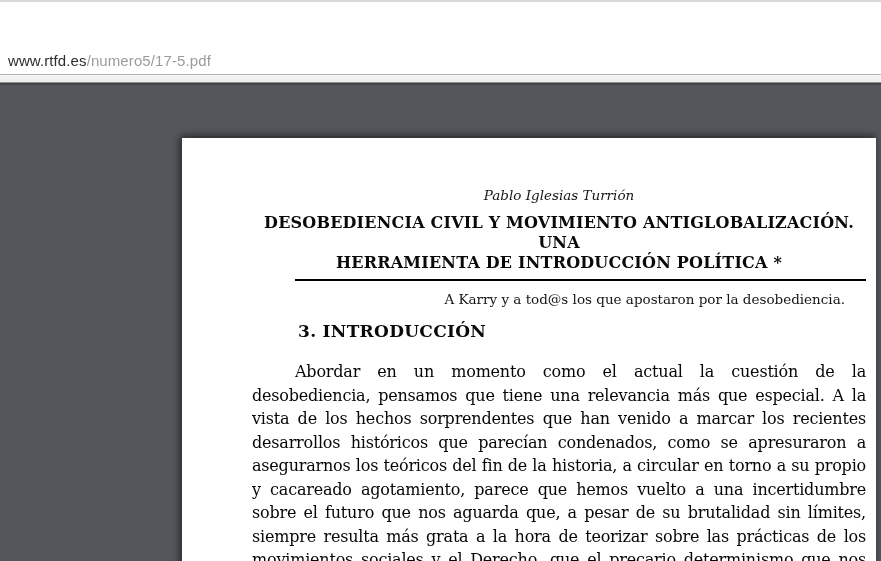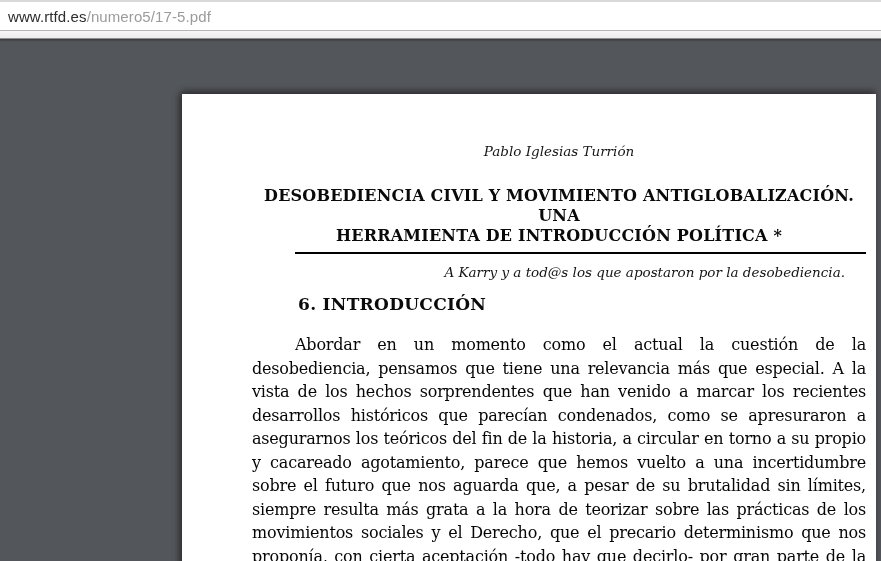--- a/index.html
+++ b/index.html
@@ -17,20 +17,21 @@
     height: 2px;
     background: #d9d9d9;
   }
   .address-bar {
     height: 28px;
     background: #ffffff;
     border-bottom: 1px solid #b5b5b5;
     display: flex;
     align-items: center;
     padding-left: 8px;
+    margin-top: 44px;
   }
   .url-text {
     font-size: 15px;
     letter-spacing: 0.1px;
     cursor: text;
     white-space: nowrap;
   }
   .url-domain { color: #2d2d2d; }
   .url-path   { color: #9b9b9b; }
 
@@ -73,39 +74,38 @@
   .page-content { width: 614px; }
 
   .running-header {
     text-align: center;
     font-style: italic;
     font-size: 13.5px;
     color: #161616;
   }
 
   .doc-title {
-    margin: 27px 0 0 0;
+    margin: 10px 0 0 0;
     text-align: center;
     font-size: 16px;
     font-weight: bold;
     line-height: 20px;
     letter-spacing: 0.2px;
   }
 
   .title-rule {
     margin: 6px 0 0 43px;
     width: 571px;
     border-top: 2px solid #000000;
   }
 
   .dedication {
     margin-top: 10px;
     padding-right: 21px;
     text-align: right;
-    font-style: italic;
     font-size: 13.5px;
     color: #141414;
   }
 
   .section-heading {
     margin: 14px 0 0 46px;
     font-size: 17px;
     font-weight: bold;
     letter-spacing: 0.3px;
   }
@@ -140,19 +140,19 @@
 
       <div class="doc-title">
         <div>DESOBEDIENCIA CIVIL Y MOVIMIENTO ANTIGLOBALIZACIÓN. UNA</div>
         <div>HERRAMIENTA DE INTRODUCCIÓN POLÍTICA *</div>
       </div>
 
       <div class="title-rule"></div>
 
       <div class="dedication">A Karry y a tod@s los que apostaron por la desobediencia.</div>
 
-      <h2 class="section-heading">6. INTRODUCCIÓN</h2>
+      <h2 class="section-heading">3. INTRODUCCIÓN</h2>
 
       <p class="body-paragraph">Abordar en un momento como el actual la cuestión de la desobediencia, pensamos que tiene una relevancia más que especial. A la vista de los hechos sorprendentes que han venido a marcar los recientes desarrollos históricos que parecían condenados, como se apresuraron a asegurarnos los teóricos del fin de la historia, a circular en torno a su propio y cacareado agotamiento, parece que hemos vuelto a una incertidumbre sobre el futuro que nos aguarda que, a pesar de su brutalidad sin límites, siempre resulta más grata a la hora de teorizar sobre las prácticas de los movimientos sociales y el Derecho, que el precario determinismo que nos proponía, con cierta aceptación -todo hay que decirlo- por gran parte de la Academia, el malogrado Fukuyama.</p>
 
     </div>
   </div>
 </div>
 
 </body></html>

